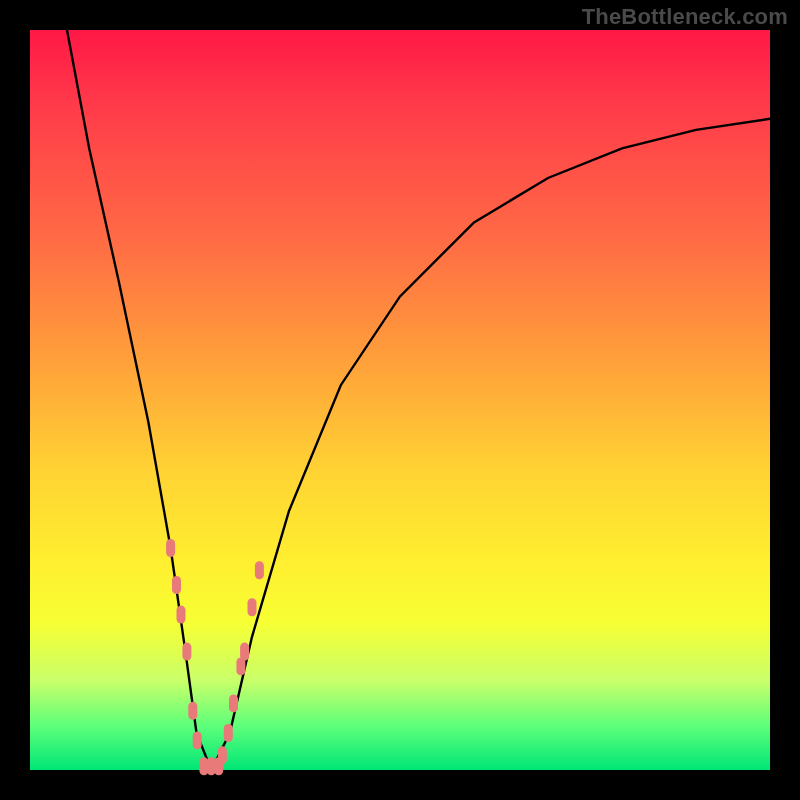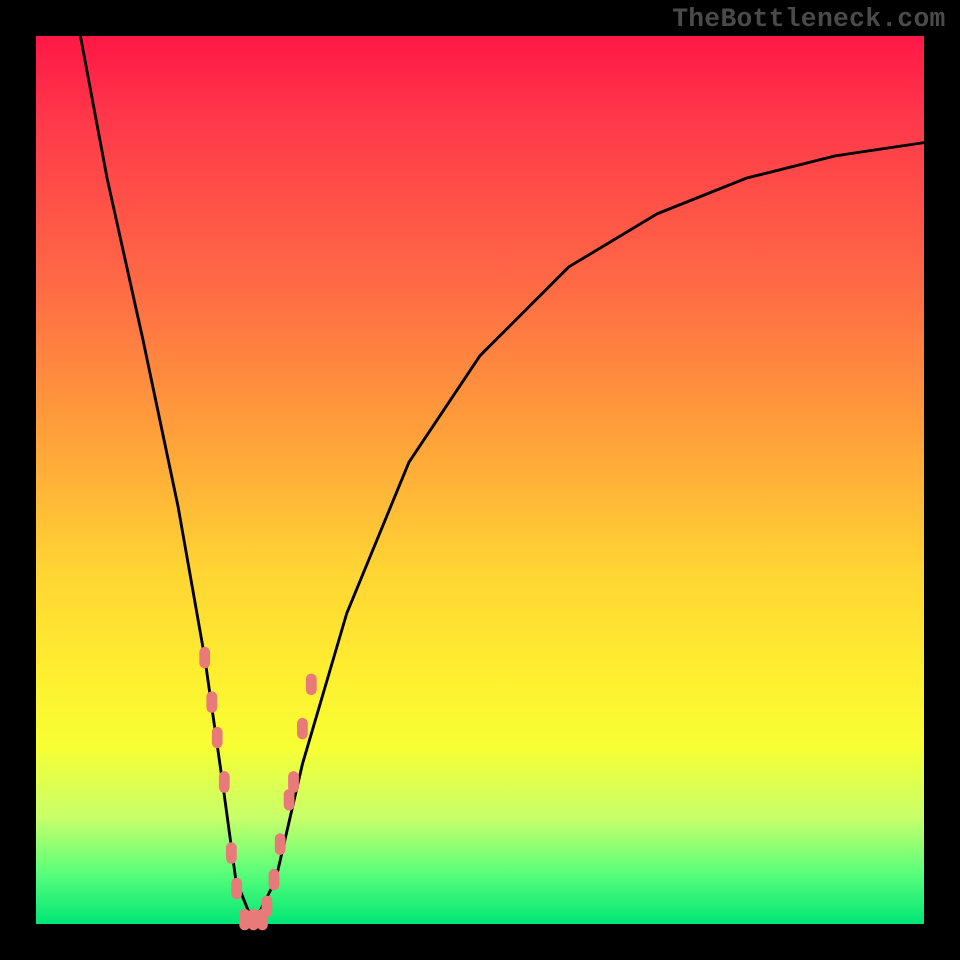--- a/index.html
+++ b/index.html
@@ -11,21 +11,20 @@
     background: #000;
     font-family: Arial, Helvetica, sans-serif;
   }
   .frame {
     position: absolute;
     left: 0;
     top: 0;
     width: 800px;
     height: 800px;
     background: #000;
-    font-family: Liberation Mono, monospace;
   }
   .plot {
     position: absolute;
     left: 30px;
     top: 30px;
     width: 740px;
     height: 740px;
     
     background: linear-gradient(
       to bottom,

